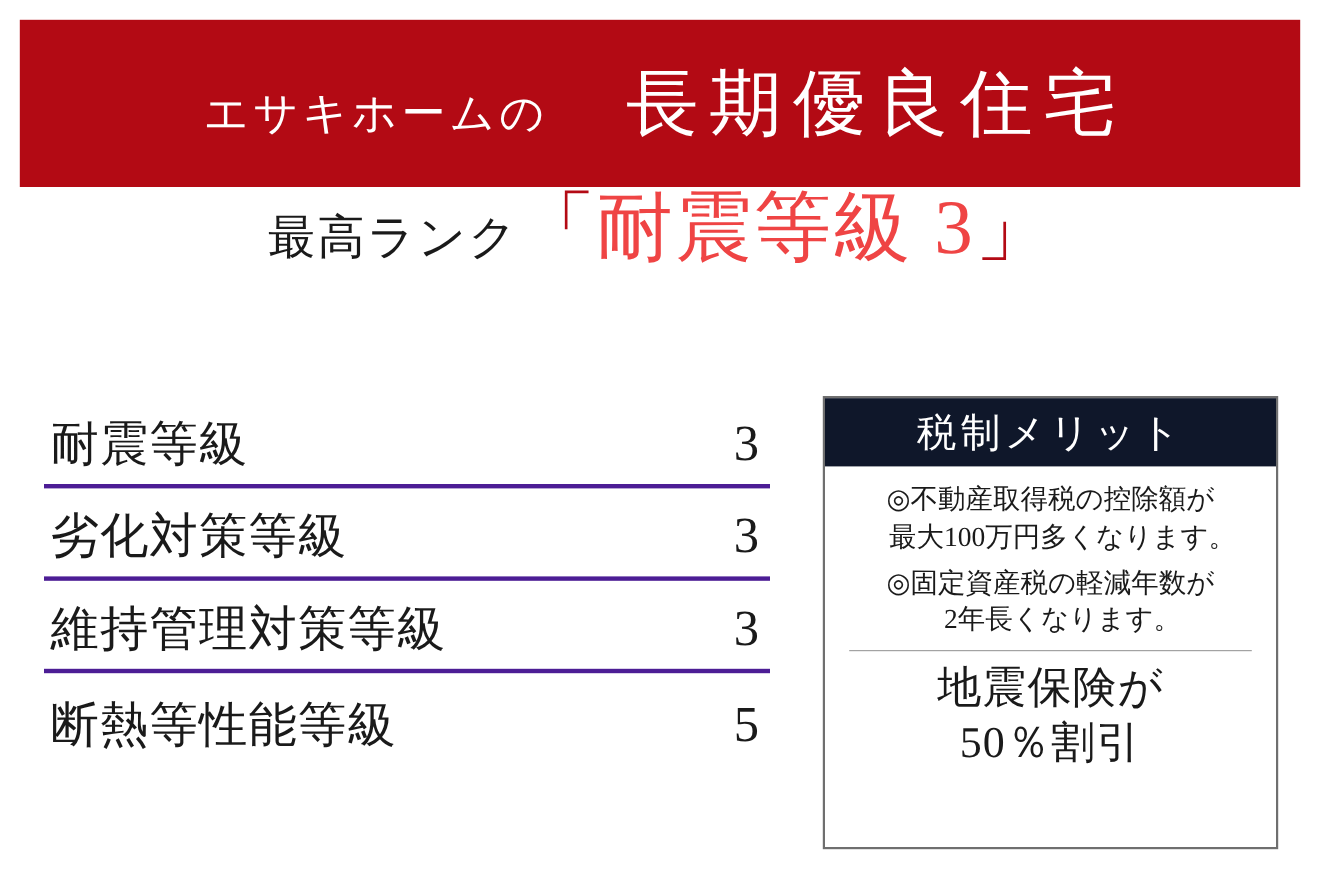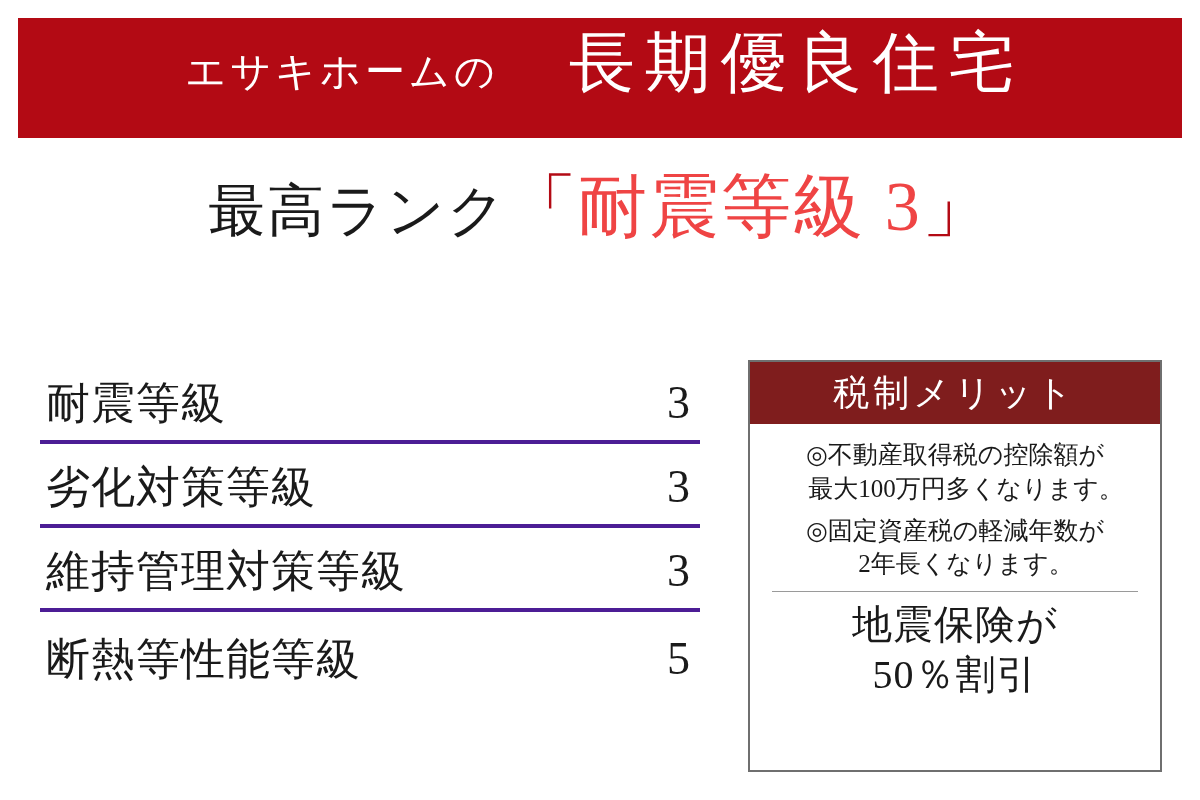--- a/index.html
+++ b/index.html
@@ -21,24 +21,24 @@
     height: 800px;
     box-sizing: border-box;
   }
 
   
   .banner {
     position: absolute;
     left: 18px;
     top: 18px;
     width: 1164px;
-    height: 120px;
+    height: 152px;
     background: #b30a14;
     display: flex;
-    align-items: flex-start;
+    align-items: center;
     justify-content: center;
     color: #ffffff;
     box-sizing: border-box;
   }
   .banner-inner {
     display: flex;
     align-items: baseline;
     justify-content: center;
     width: 100%;
     padding-left: 10px;
@@ -60,21 +60,21 @@
   
   .headline {
     position: absolute;
     left: 0;
     top: 160px;
     width: 1200px;
     text-align: center;
     white-space: nowrap;
   }
   .headline .h-black {
-    font-size: 57px;
+    font-size: 43px;
     letter-spacing: 2px;
     color: #1a1a1a;
   }
   .headline .h-red {
     font-size: 70px;
     letter-spacing: 2px;
     color: #ef4444;
   }
   .headline .h-quote {
     font-size: 70px;
@@ -135,21 +135,21 @@
     position: absolute;
     left: 748px;
     top: 360px;
     width: 414px;
     height: 412px;
     border: 2px solid #6f6f6f;
     box-sizing: border-box;
     background: #ffffff;
   }
   .merit-head {
-    background: #7f1d1d;
+    background: #0f172a;
     color: #ffffff;
     height: 62px;
     display: flex;
     align-items: center;
     justify-content: center;
     font-size: 36px;
     letter-spacing: 4px;
     white-space: nowrap;
   }
   .merit-body {

